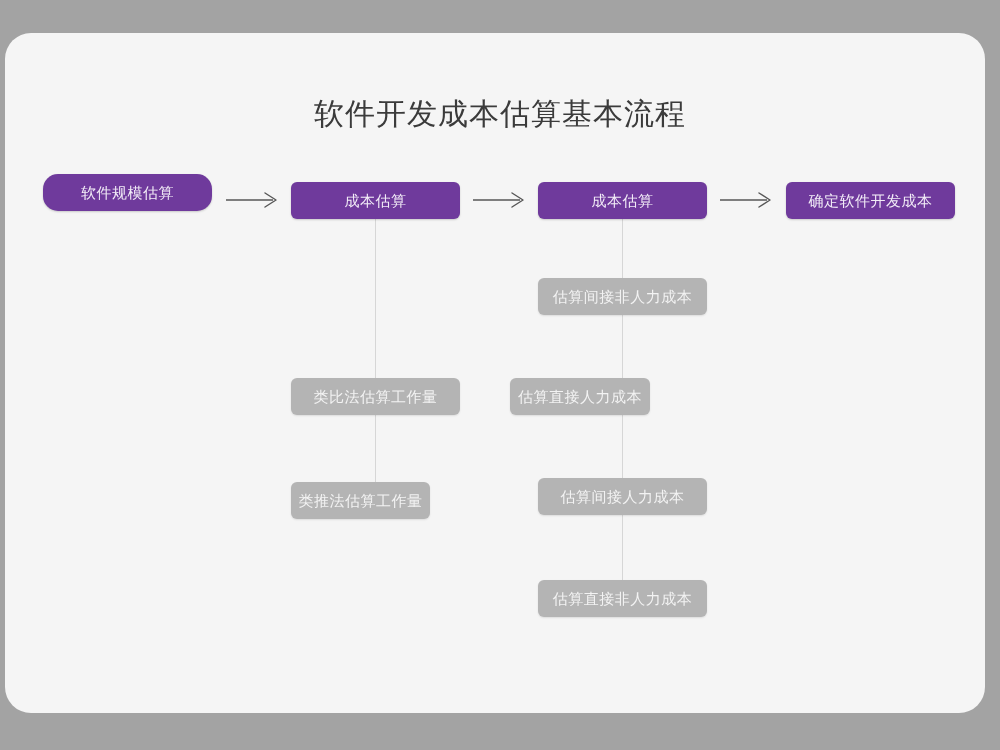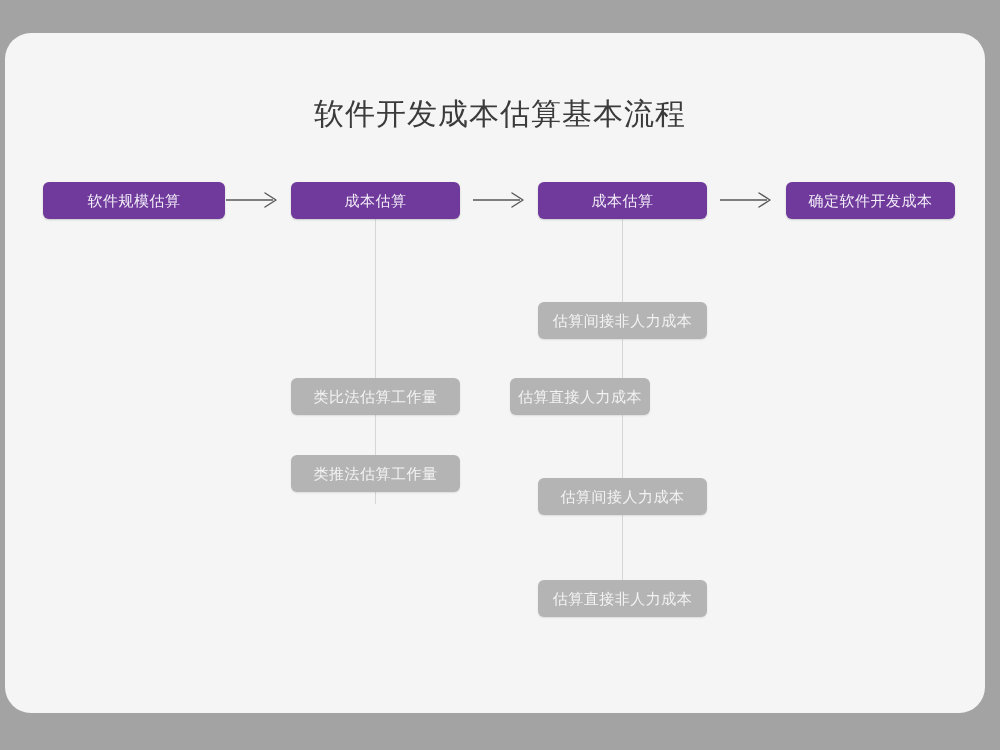--- a/index.html
+++ b/index.html
@@ -99,21 +99,21 @@
 <div id="stage">
 
   <div id="card"></div>
 
   <div id="title">软件开发成本估算基本流程</div>
 
   <div class="v-line" style="left:375px; top:219px; height:285px;"></div>
 
   <div class="v-line" style="left:622px; top:219px; height:385px;"></div>
 
-  <div class="node primary" style="left:43px; top:182px; width:182px;">软件规模估算</div>
+  <div class="node primary" style="left:43px; top:174px; width:169px;border-radius:15px;">软件规模估算</div>
 
   <div class="h-arrow" style="left:225px; top:188px; width:55px;">
     <svg width="55" height="20" viewBox="0 0 55 20" aria-hidden="true">
       <line x1="1" y1="10" x2="48" y2="10" stroke="#565656" stroke-width="1.4"></line>
       <polyline points="40,3 51,10 40,17" fill="none" stroke="#565656" stroke-width="1.4" stroke-linecap="round" stroke-linejoin="round"></polyline>
     </svg>
   </div>
 
   <div class="node primary" style="left:291px; top:182px; width:169px;">成本估算</div>
 
@@ -131,23 +131,23 @@
       <line x1="1" y1="10" x2="48" y2="10" stroke="#565656" stroke-width="1.4"></line>
       <polyline points="40,3 51,10 40,17" fill="none" stroke="#565656" stroke-width="1.4" stroke-linecap="round" stroke-linejoin="round"></polyline>
     </svg>
   </div>
 
   <div class="node primary" style="left:786px; top:182px; width:169px;">确定软件开发成本</div>
 
 
   <div class="node secondary" style="left:291px; top:378px; width:169px;">类比法估算工作量</div>
 
-  <div class="node secondary" style="left:291px; top:455px; width:169px;">类推法估算工作量</div>
+  <div class="node secondary" style="left:291px; top:482px; width:139px;">类推法估算工作量</div>
 
-  <div class="node secondary" style="left:538px; top:278px; width:169px;margin-top:24px;">估算间接非人力成本</div>
+  <div class="node secondary" style="left:538px; top:278px; width:169px;">估算间接非人力成本</div>
 
   <div class="node secondary" style="left:510px; top:378px; width:140px;">估算直接人力成本</div>
 
   <div class="node secondary" style="left:538px; top:478px; width:169px;">估算间接人力成本</div>
 
   <div class="node secondary" style="left:538px; top:580px; width:169px;">估算直接非人力成本</div>
 
 </div>
 
 </body></html>

